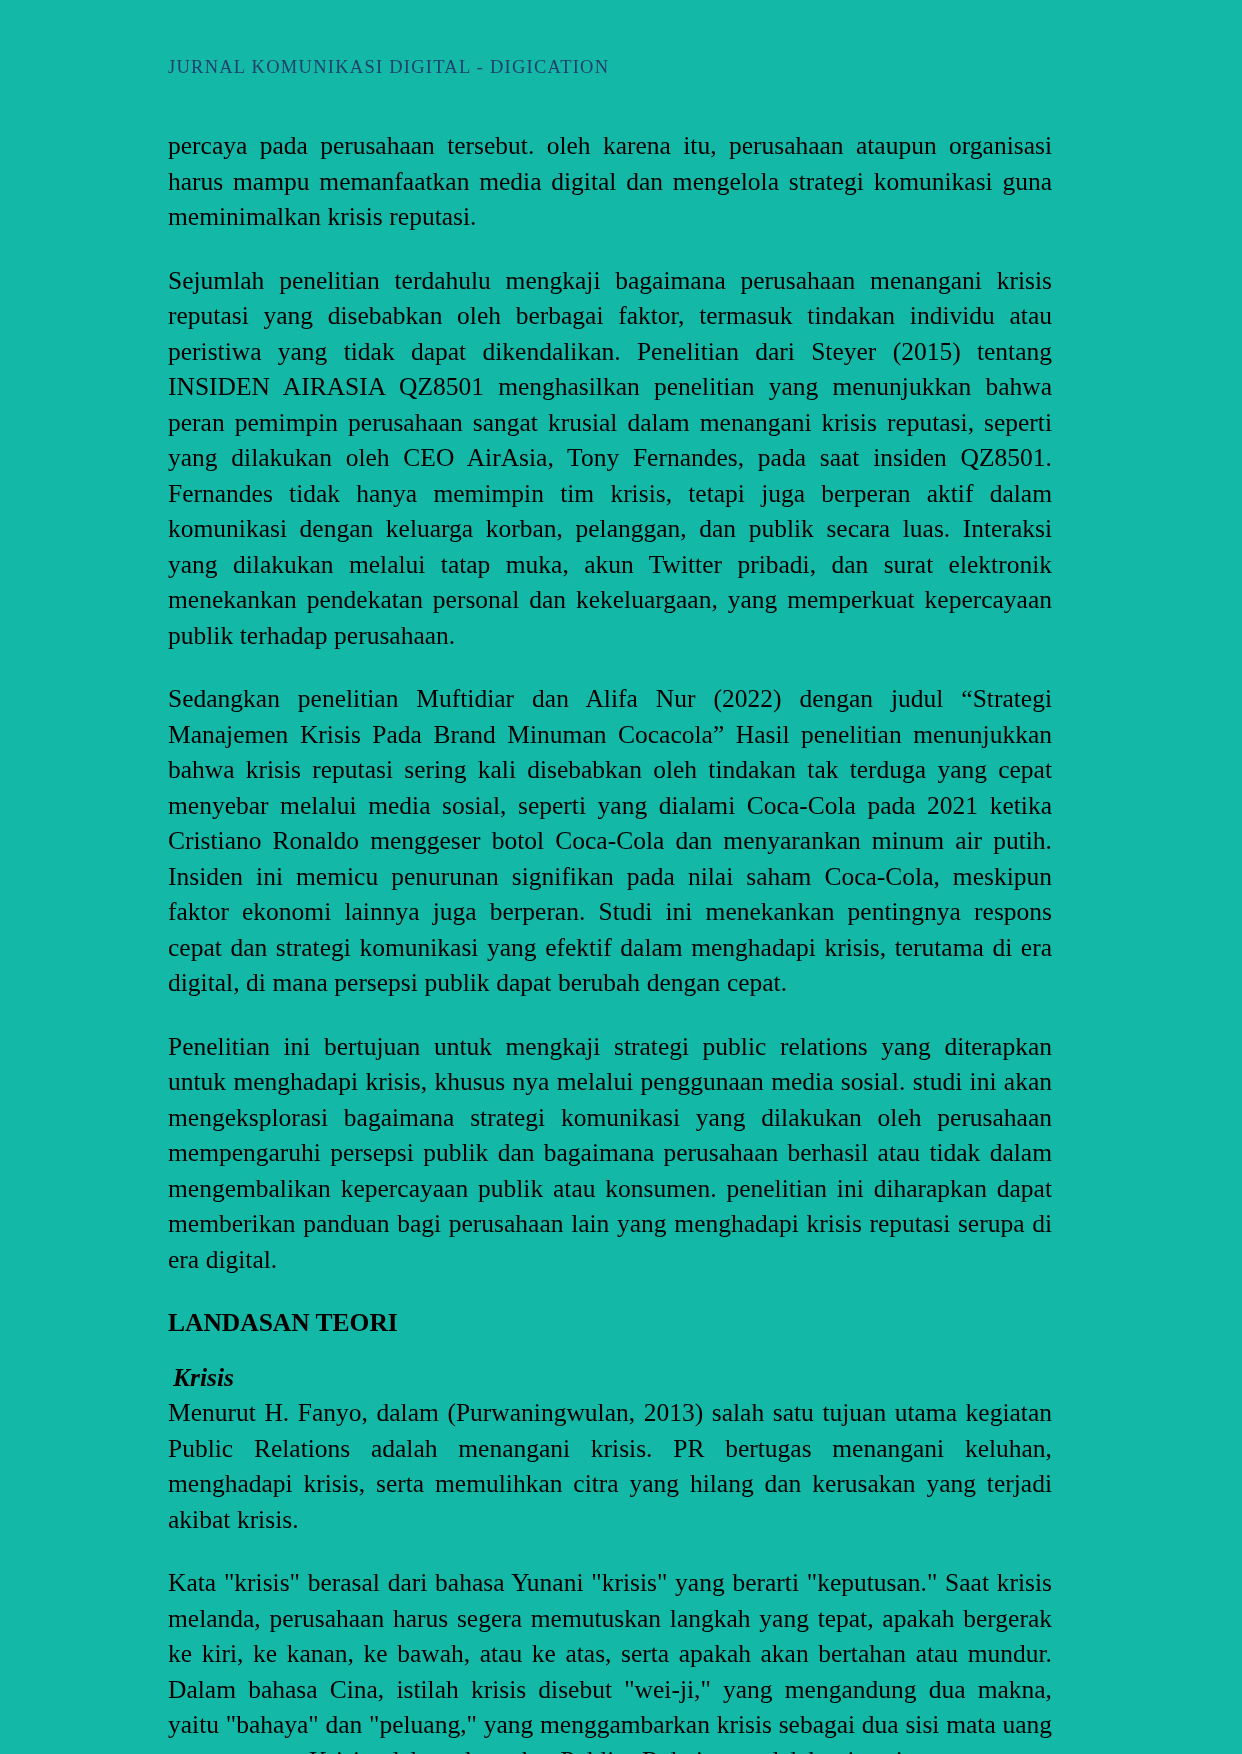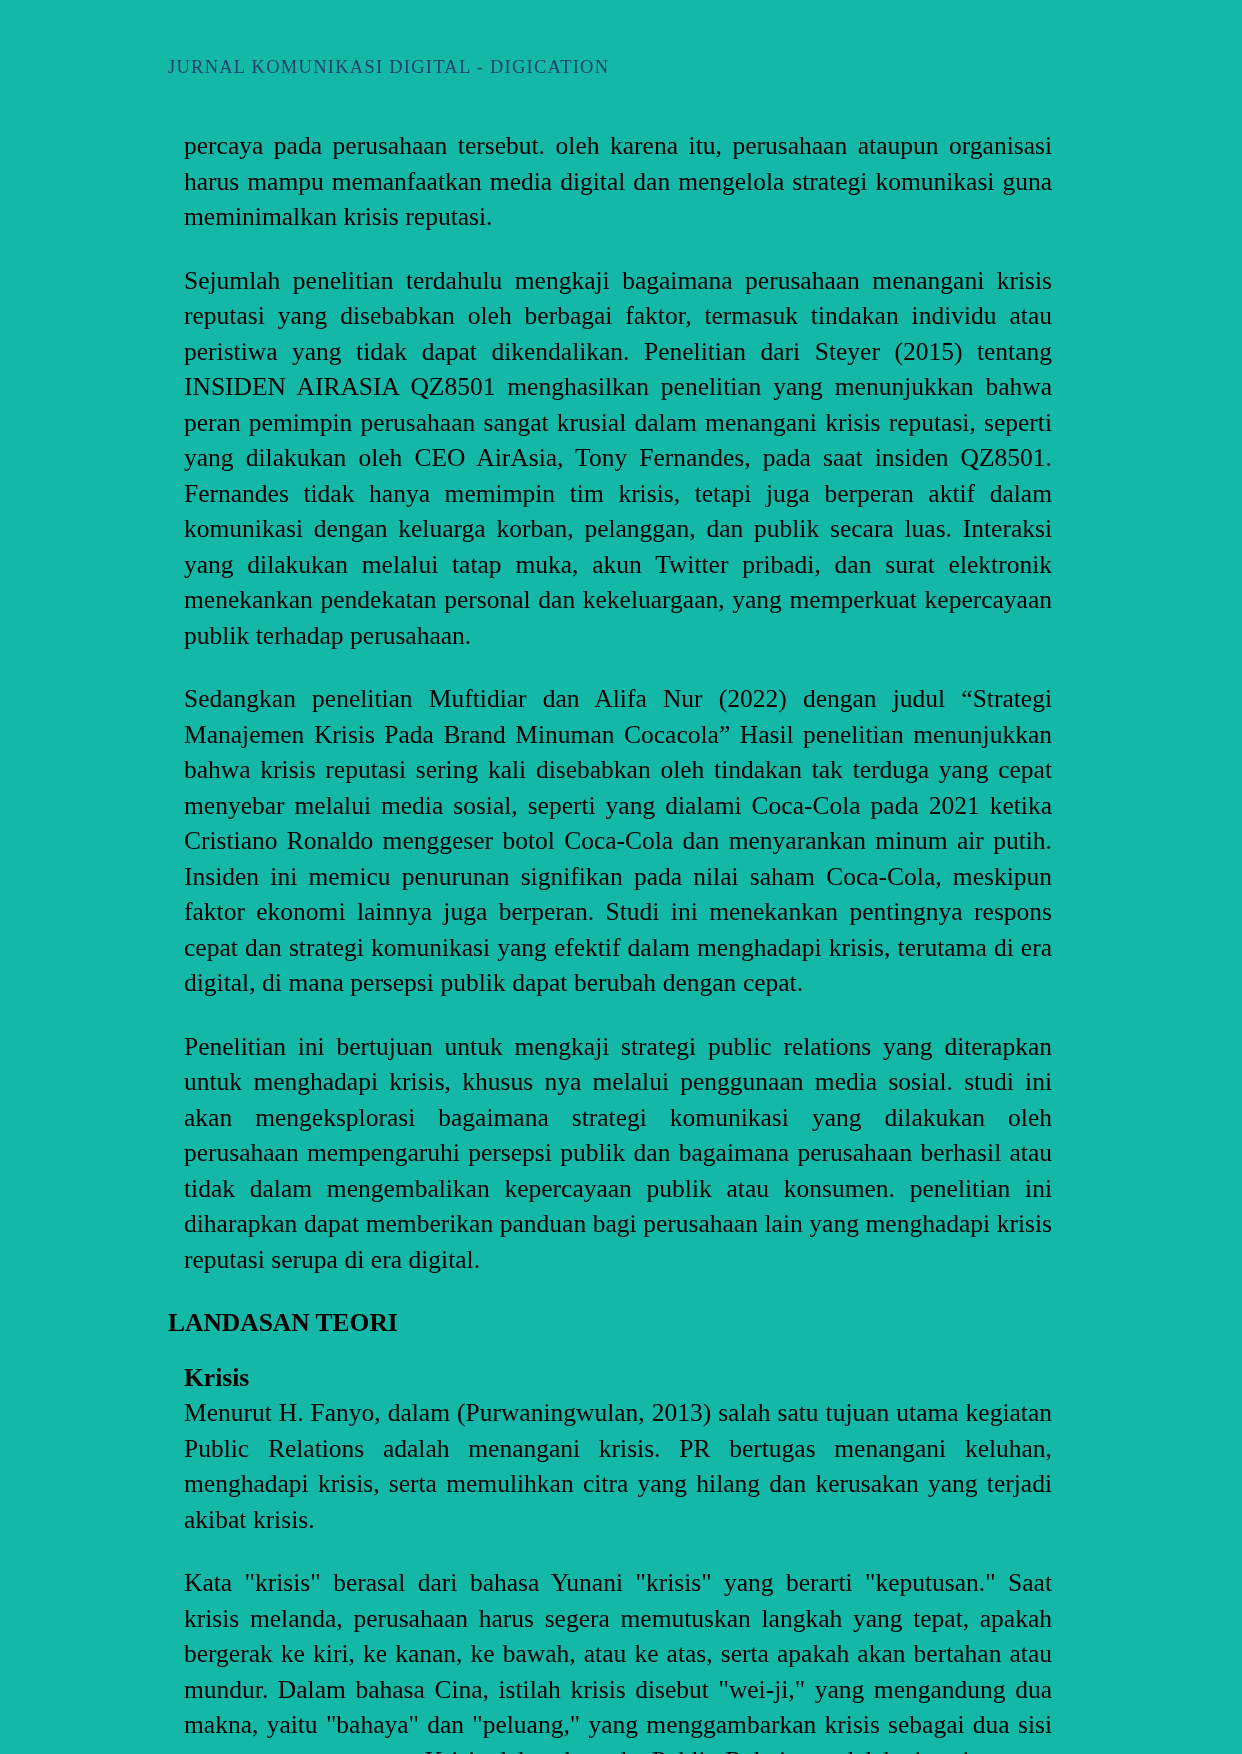--- a/index.html
+++ b/index.html
@@ -31,45 +31,46 @@
     color: #20406d;
     white-space: nowrap;
   }
   .content {
     position: absolute;
     top: 128px;
     left: 168px;
     width: 884px;
   }
   p.body-text {
-    margin: 0 0 28px 16px;
+    margin: 0 0 28px 0;
     font-size: 25.5px;
     line-height: 35.5px;
     text-align: justify;
     text-justify: inter-word;
     -webkit-hyphens: none;
     hyphens: none;
     word-spacing: 0.2px;
   }
   p.body-text.tight {
     margin-bottom: 0;
   }
   h2.section-heading {
     margin: 0 0 19px 0;
     font-size: 25.5px;
     line-height: 35.5px;
     font-weight: bold;
     text-align: left;
   }
   h3.sub-heading {
-    margin: 0 0 0 16px;
+    margin: 0 0 0 5px;
     font-size: 25.5px;
     line-height: 35.5px;
     font-weight: bold;
     text-align: left;
+    font-style: italic;
   }
 </style>
 </head>
 <body>
 
 <div class="page">
 
   <div class="running-head">JURNAL KOMUNIKASI DIGITAL - DIGICATION</div>
 
   <div class="content">

